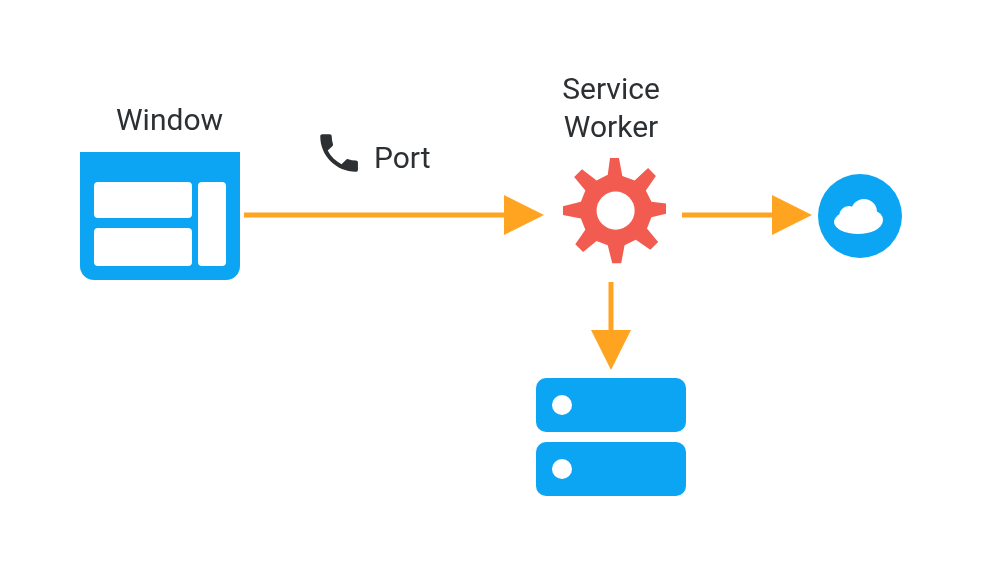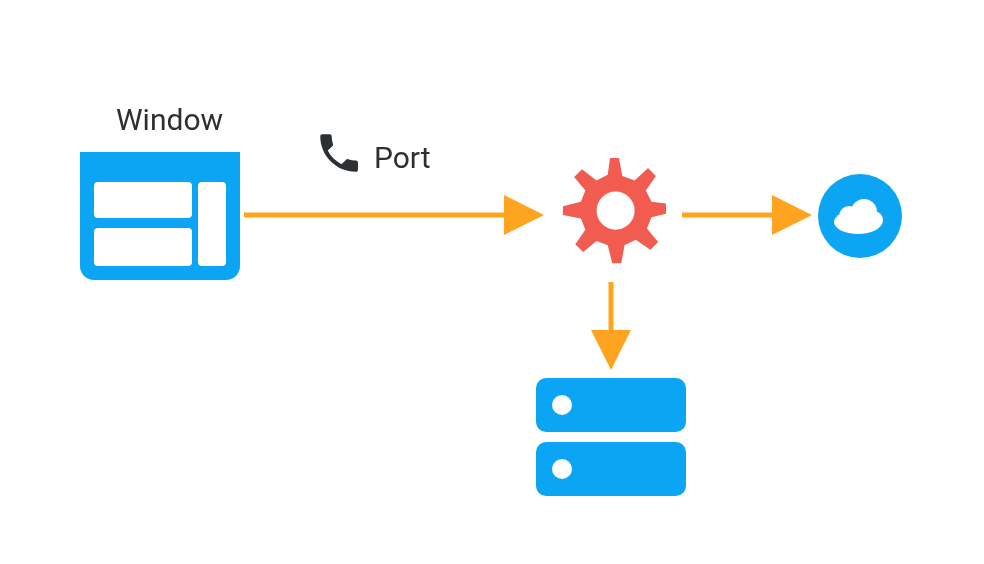--- a/index.html
+++ b/index.html
@@ -38,21 +38,22 @@
 
 <div class="node" style="left:314px; top:128px;">
   <svg width="50" height="50" viewBox="0 0 24 24">
     <path fill="#2d3033" d="M6.6 10.8c1.4 2.8 3.8 5.1 6.6 6.6l2.2-2.2c.3-.3.7-.4 1-.2 1.2.4 2.4.6 3.7.6.6 0 1 .4 1 1V20c0 .6-.4 1-1 1C10.6 21 3 13.4 3 4c0-.6.4-1 1-1h3.5c.6 0 1 .4 1 1 0 1.3.2 2.5.6 3.7.1.4 0 .8-.3 1l-2.2 2.1z"></path>
   </svg>
 </div>
 
 <div class="label" style="left:374px; top:139px;">Port</div>
 
 <div class="label" style="left:541px; top:70px; text-align:center; width:140px;">
-  <br>
+  <span>Service</span><br>
+  <span>Worker</span>
 </div>
 
 <div class="node" style="left:554px; top:158px;">
   <svg width="112" height="112" viewBox="0 0 100 100">
     <g fill="#F25B4F">
       <path d="M50 0 L58 0 L61 16 L72 20 L84 9 L91 16 L82 29 L87 39 L103 41 L103 49 L87 53 L83 63 L93 75 L86 82 L73 73 L63 78 L60 94 L52 94 L48 78 L38 74 L26 84 L19 77 L28 64 L24 54 L8 51 L8 43 L24 39 L28 29 L18 17 L25 10 L38 20 L48 15 Z"></path>
     </g>
     <circle cx="55" cy="47" r="17" fill="#fff"></circle>
   </svg>
 </div>

